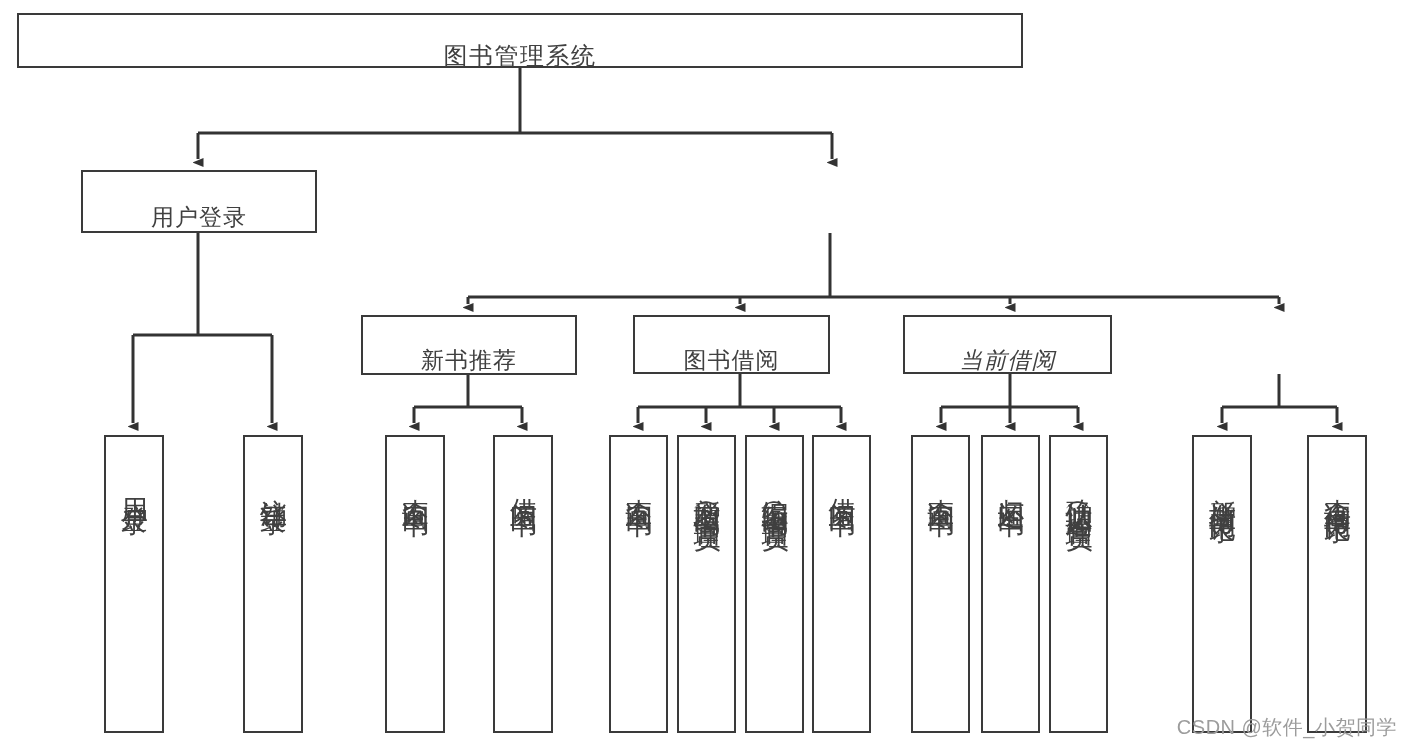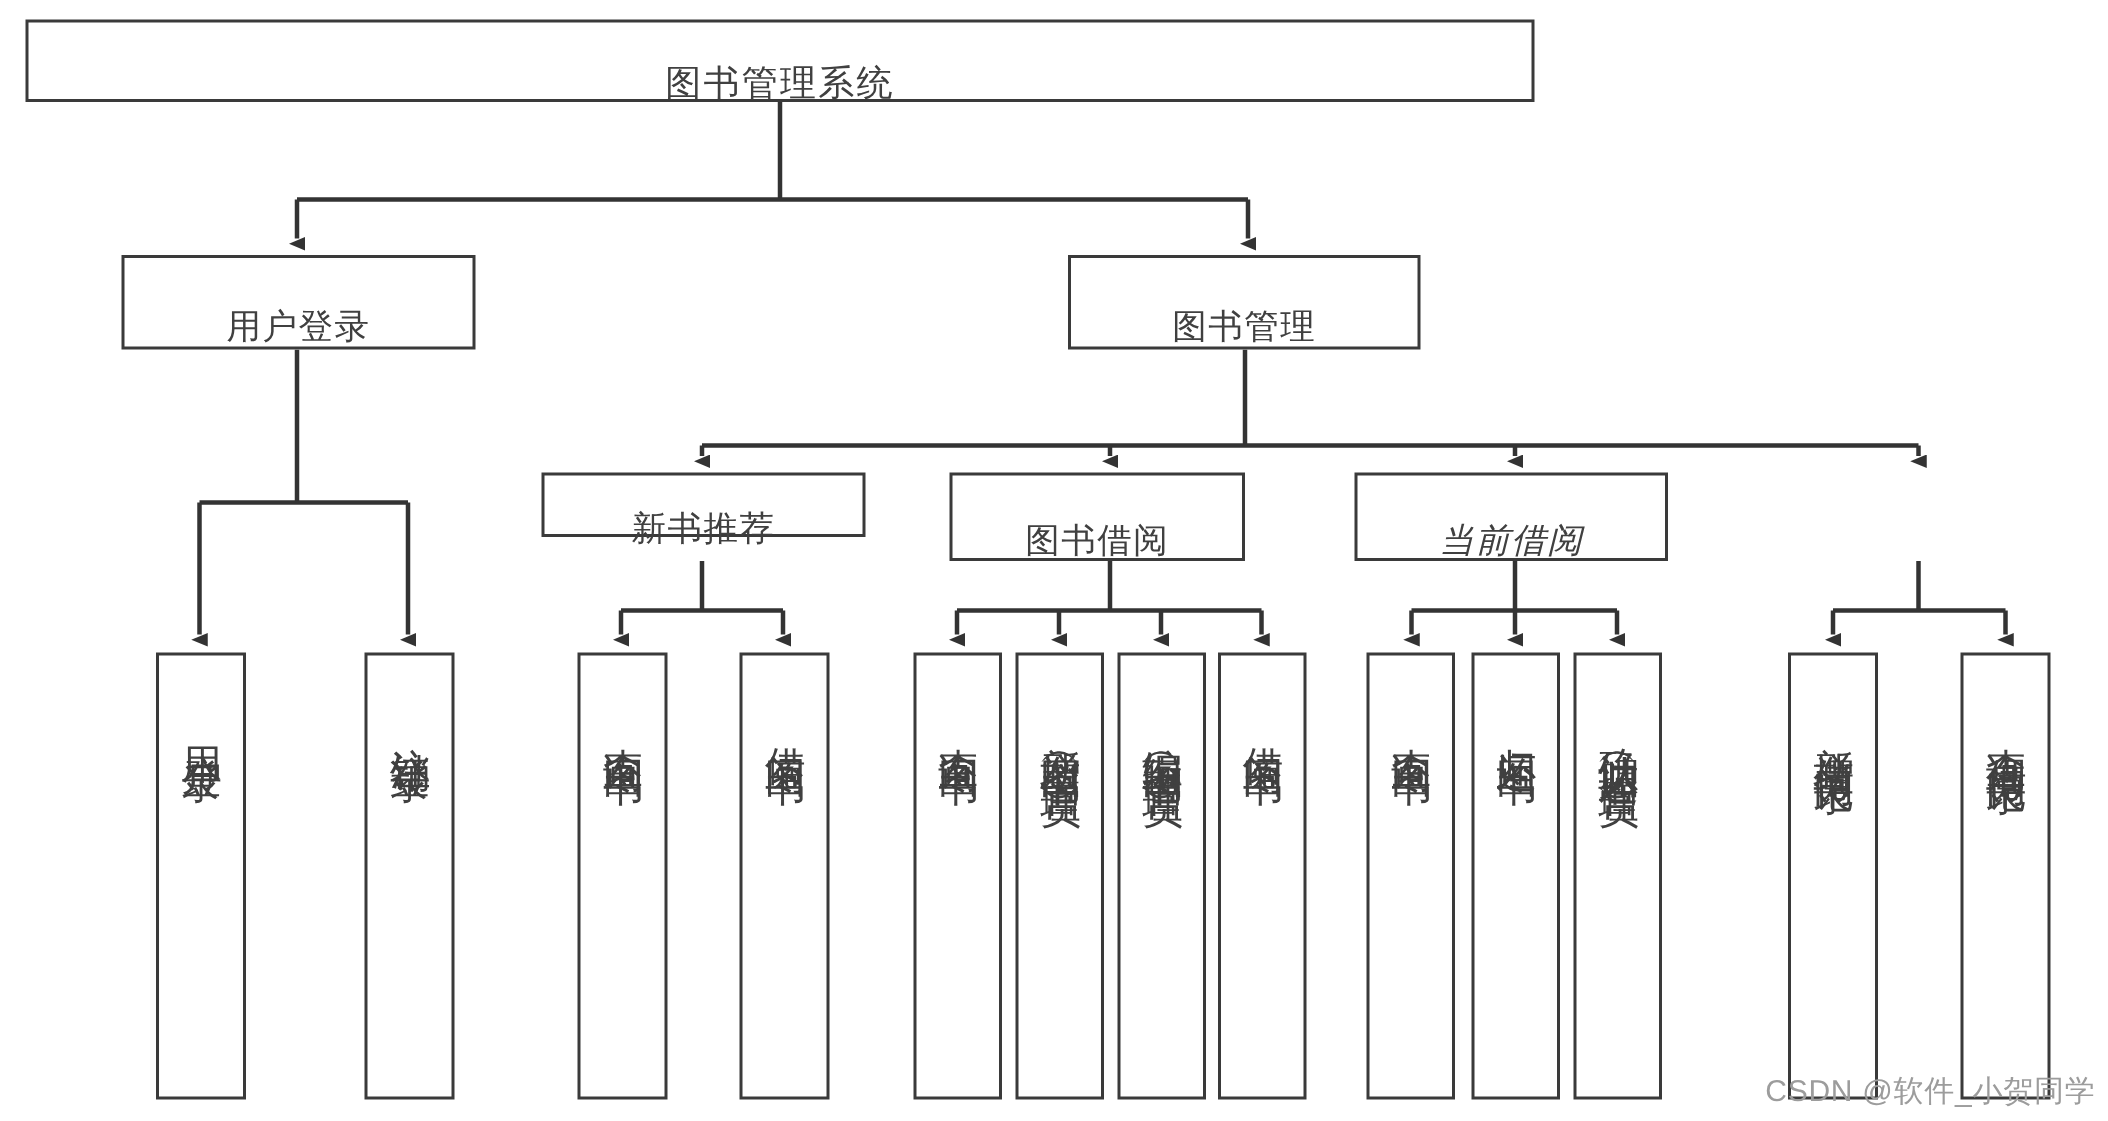--- a/index.html
+++ b/index.html
@@ -128,25 +128,22 @@
     </g>
   </svg>
 
   <div class="node root" style="left:17px; top:13px; width:1006px; height:55px;">
     <span class="label">图书管理系统</span>
   </div>
 
   <div class="node horiz" style="left:81px; top:170px; width:236px; height:63px;">
     <span class="label">用户登录</span>
   </div>
-  <div class="node horiz" style="left:712px; top:170px; width:235px; height:63px;">
-    <span class="label">图书管理</span>
-  </div>
 
-  <div class="node horiz" style="left:361px; top:315px; width:216px; height:43px;">
+  <div class="node horiz" style="left:361px; top:315px; width:216px; height:60px;">
     <span class="label">新书推荐</span>
   </div>
   <div class="node horiz" style="left:633px; top:315px; width:197px; height:59px;">
     <span class="label">图书借阅</span>
   </div>
   <div class="node horiz" style="left:903px; top:315px; width:209px; height:59px;font-style:italic;">
     <span class="label">当前借阅</span>
   </div>
 
   <div class="node leaf" style="left:104px; top:435px; width:60px; height:298px;">

